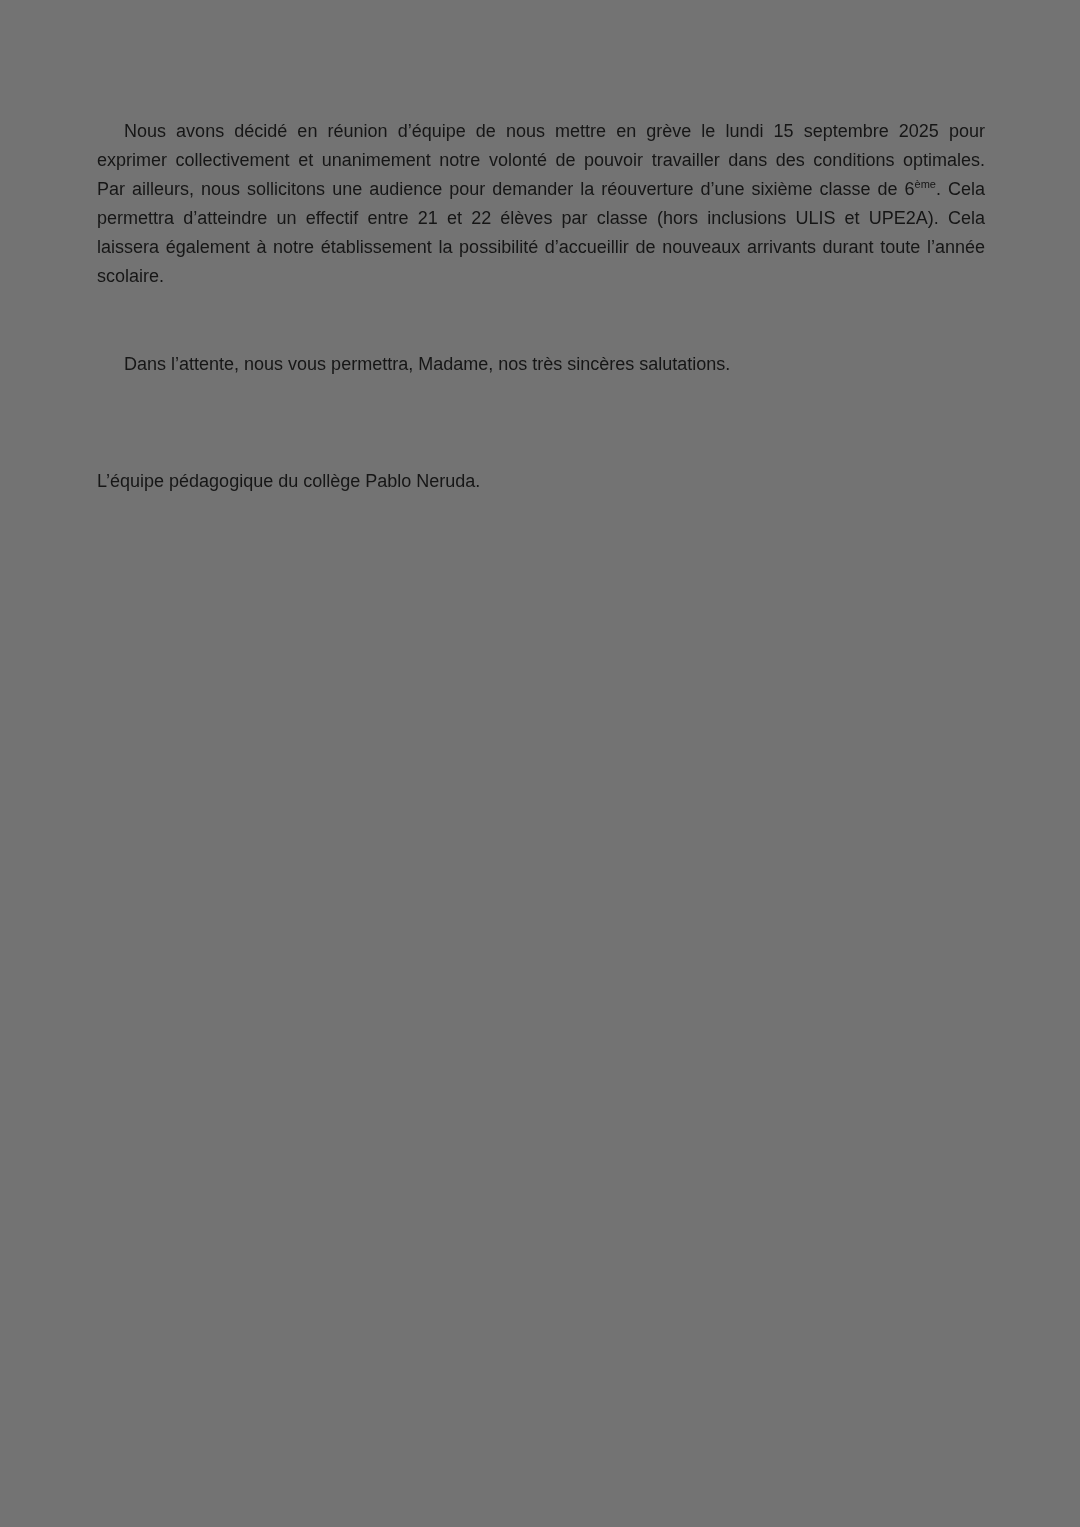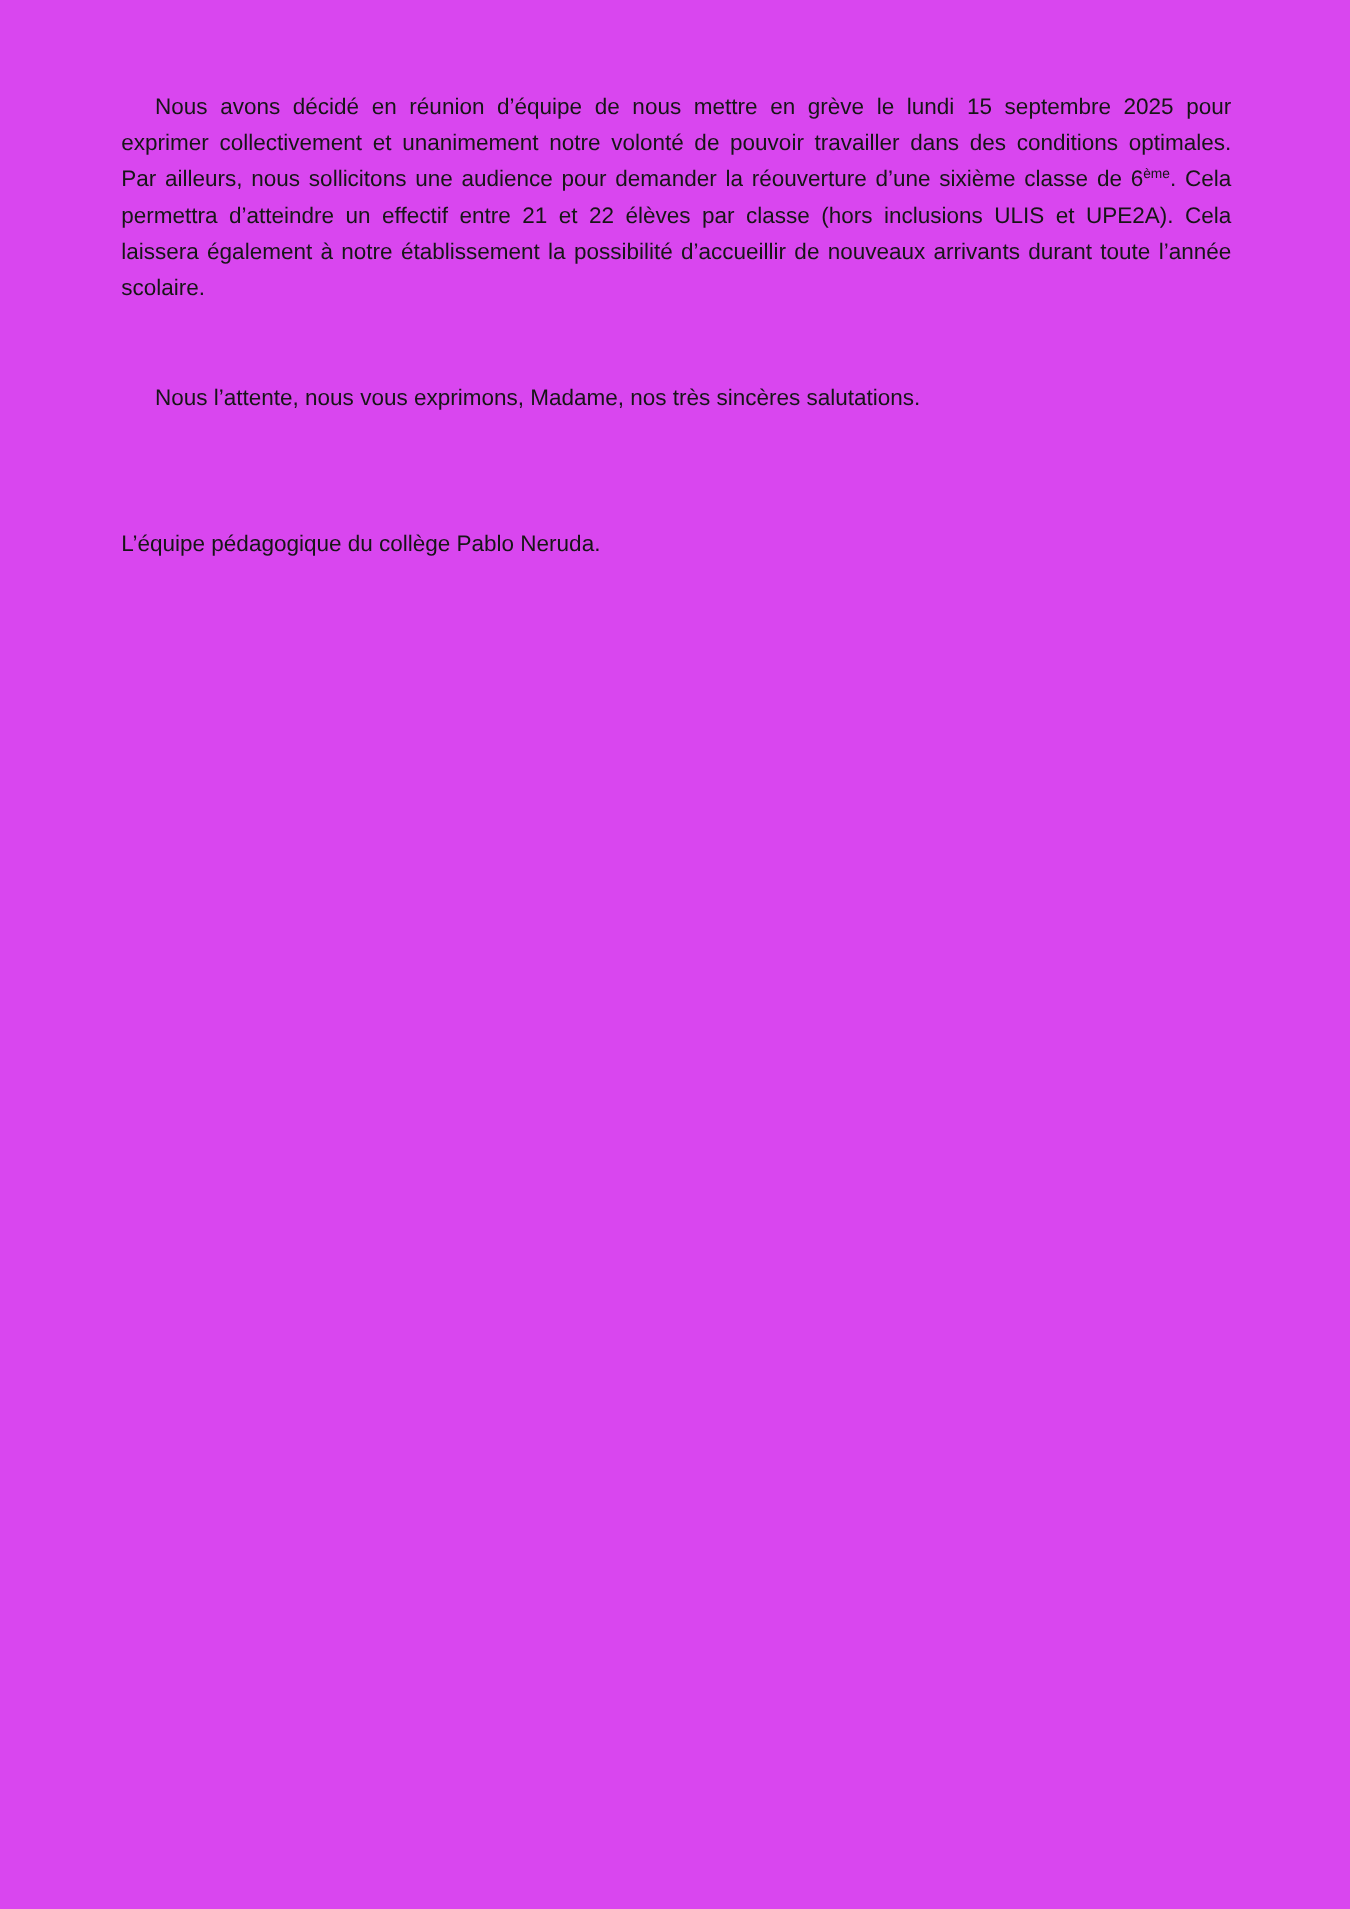--- a/index.html
+++ b/index.html
@@ -11,22 +11,22 @@
     height: 1527px;
     background: #ffffff;
     font-family: "Liberation Sans", sans-serif;
     color: #161616;
     overflow: hidden;
   }
   .page {
     box-sizing: border-box;
     width: 1080px;
     height: 1527px;
-    padding: 71px 95px 0 97px;
-    background: #d946ef;
+    padding: 117px 95px 0 97px;
+    background: #737373;
   }
   .body-paragraph {
     margin: 0;
     font-size: 18px;
     line-height: 29px;
     text-align: justify;
     text-indent: 27px;
     word-spacing: 1px;
   }
   .salutation-paragraph {
@@ -47,17 +47,17 @@
     vertical-align: super;
   }
 </style>
 </head>
 <body>
 
 <div class="page">
 
   <p class="body-paragraph"><span>Nous avons décidé en réunion d’équipe de nous mettre en grève le lundi 15 septembre 2025 pour exprimer collectivement et unanimement notre volonté de pouvoir travailler dans des conditions optimales. Par ailleurs, nous sollicitons une audience pour demander la réouverture d’une sixième classe de 6</span><sup class="ordinal">ème</sup><span>. Cela permettra d’atteindre un effectif entre 21 et 22 élèves par classe (hors inclusions ULIS et UPE2A). Cela laissera également à notre établissement la possibilité d’accueillir de nouveaux arrivants durant toute l’année scolaire.</span></p>
 
-  <p class="salutation-paragraph">Nous l’attente, nous vous exprimons, Madame, nos très sincères salutations.</p>
+  <p class="salutation-paragraph">Dans l’attente, nous vous permettra, Madame, nos très sincères salutations.</p>
 
   <p class="signature-line">L’équipe pédagogique du collège Pablo Neruda.</p>
 
 </div>
 
 </body></html>

